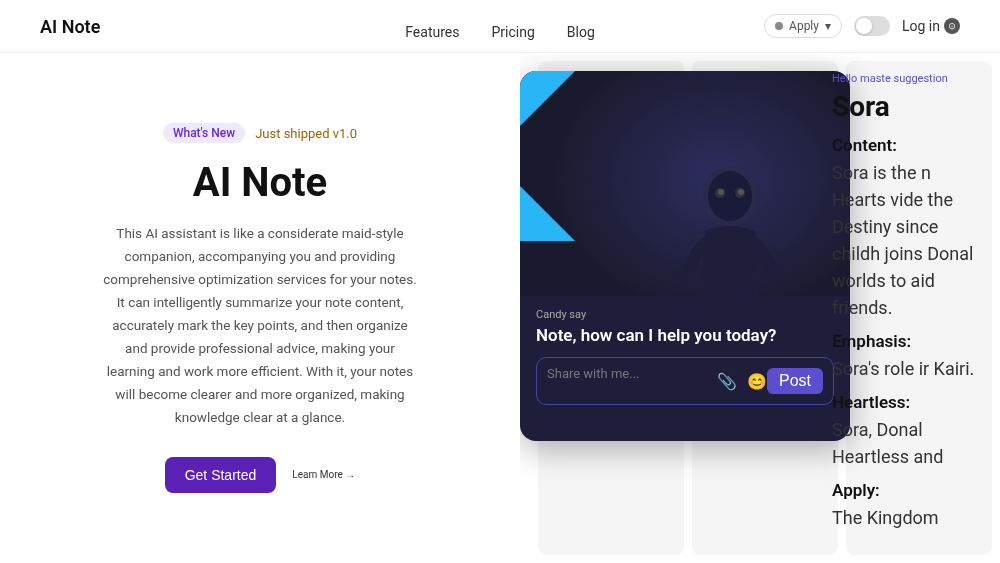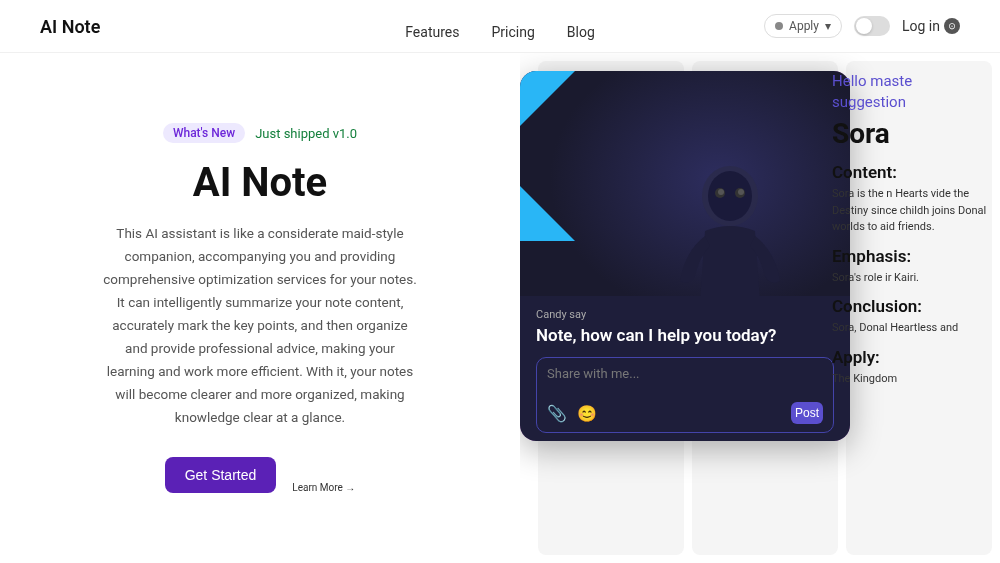--- a/index.html
+++ b/index.html
@@ -129,39 +129,39 @@
     .badge {
       background: #ede9fe;
       color: #6d28d9;
       font-size: 12px;
       padding: 3px 10px;
       border-radius: 20px;
       font-weight: 500;
     }
     .badge-text {
       font-size: 13px;
-      color: #15803d;
+      color: #a16207;
     }
     .hero-title {
       font-size: 40px;
       font-weight: 700;
       color: #111;
       margin-bottom: 16px;
     }
     .hero-desc {
       font-size: 13.5px;
       color: #555;
       line-height: 1.7;
       max-width: 320px;
       margin-bottom: 28px;
     }
     .hero-actions {
       display: flex;
       gap: 16px;
-      align-items: flex-end;
+      align-items: center;
     }
     .btn-primary {
       background: #5b21b6;
       color: #fff;
       border: none;
       border-radius: 8px;
       padding: 10px 20px;
       font-size: 14px;
       cursor: pointer;
       font-weight: 500;
@@ -267,21 +267,20 @@
       font-weight: 600;
       color: #fff;
       margin-bottom: 12px;
     }
     .chat-input-area {
       background: transparent;
       border: 1.5px solid #4444aa;
       border-radius: 10px;
       padding: 8px 10px;
       display: flex;
-      flex-direction: column;
       gap: 6px;
     }
     .chat-input {
       background: transparent;
       border: none;
       outline: none;
       color: #ccc;
       font-size: 13px;
       font-family: inherit;
       width: 100%;
@@ -302,56 +301,56 @@
     .chat-icon {
       color: #aaa;
       font-size: 16px;
       cursor: pointer;
     }
     .post-btn {
       background: #5b4fcf;
       color: #fff;
       border: none;
       border-radius: 6px;
-      padding: 4px 4px;
-      font-size: 12px;
+      padding: 4px 12px;
+      font-size: 16px;
       cursor: pointer;
       font-weight: 500;
     }
 
     
     .article-panel {
       position: absolute;
       top: 0;
       right: 0;
       width: 180px;
       height: 100%;
       padding: 18px 12px;
       overflow: hidden;
     }
     .article-hello {
-      font-size: 15px;
+      font-size: 11px;
       color: #5b4fcf;
       margin-bottom: 4px;
       line-height: 1.4;
     }
     .article-title {
       font-size: 28px;
       font-weight: 700;
       color: #111;
       margin-bottom: 12px;
     }
     .article-section-title {
       font-size: 17px;
       font-weight: 600;
       color: #111;
       margin-bottom: 4px;
     }
     .article-text {
-      font-size: 11px;
+      font-size: 18px;
       color: #333;
       line-height: 1.5;
       margin-bottom: 10px;
     }
   </style>
 </head>
 <body>
 
 <nav>
   <span class="nav-logo">AI Note</span>
@@ -448,20 +447,20 @@
       </div>
     </div>
 
     <div class="article-panel">
       <div class="article-hello">Hello maste suggestion</div>
       <div class="article-title">Sora</div>
       <div class="article-section-title">Content:</div>
       <div class="article-text">Sora is the n Hearts vide the Destiny since childh joins Donal worlds to aid friends.</div>
       <div class="article-section-title">Emphasis:</div>
       <div class="article-text">Sora's role ir Kairi.</div>
-      <div class="article-section-title">Conclusion:</div>
+      <div class="article-section-title">Heartless:</div>
       <div class="article-text">Sora, Donal Heartless and</div>
       <div class="article-section-title">Apply:</div>
       <div class="article-text">The Kingdom</div>
     </div>
 
   </div>
 </div>
 
 </body></html>

